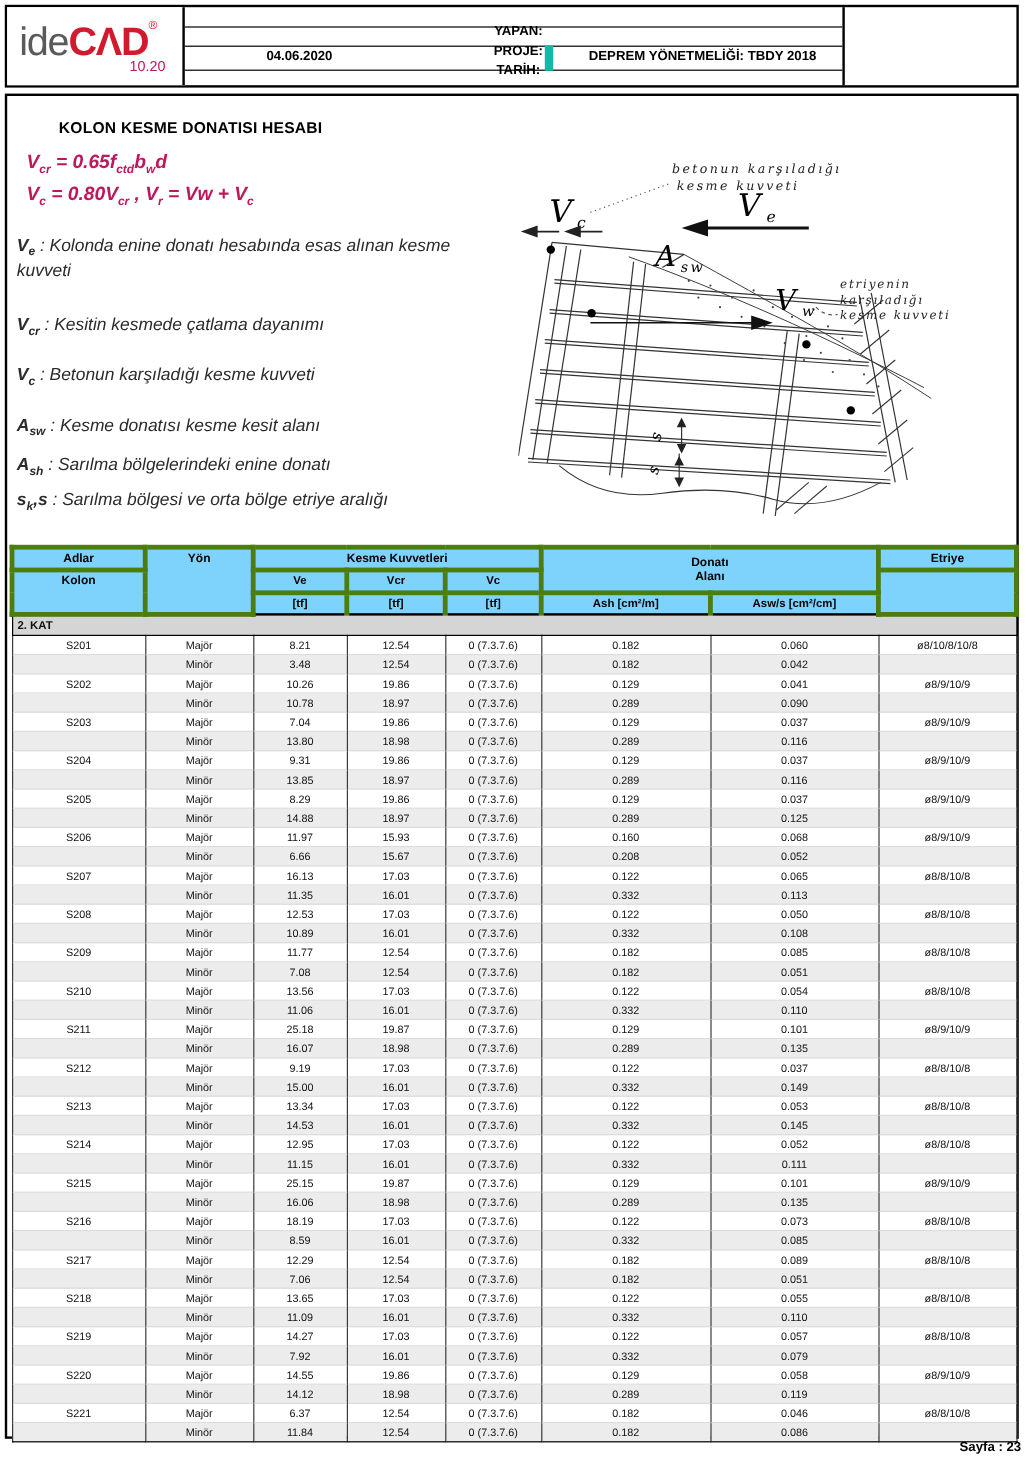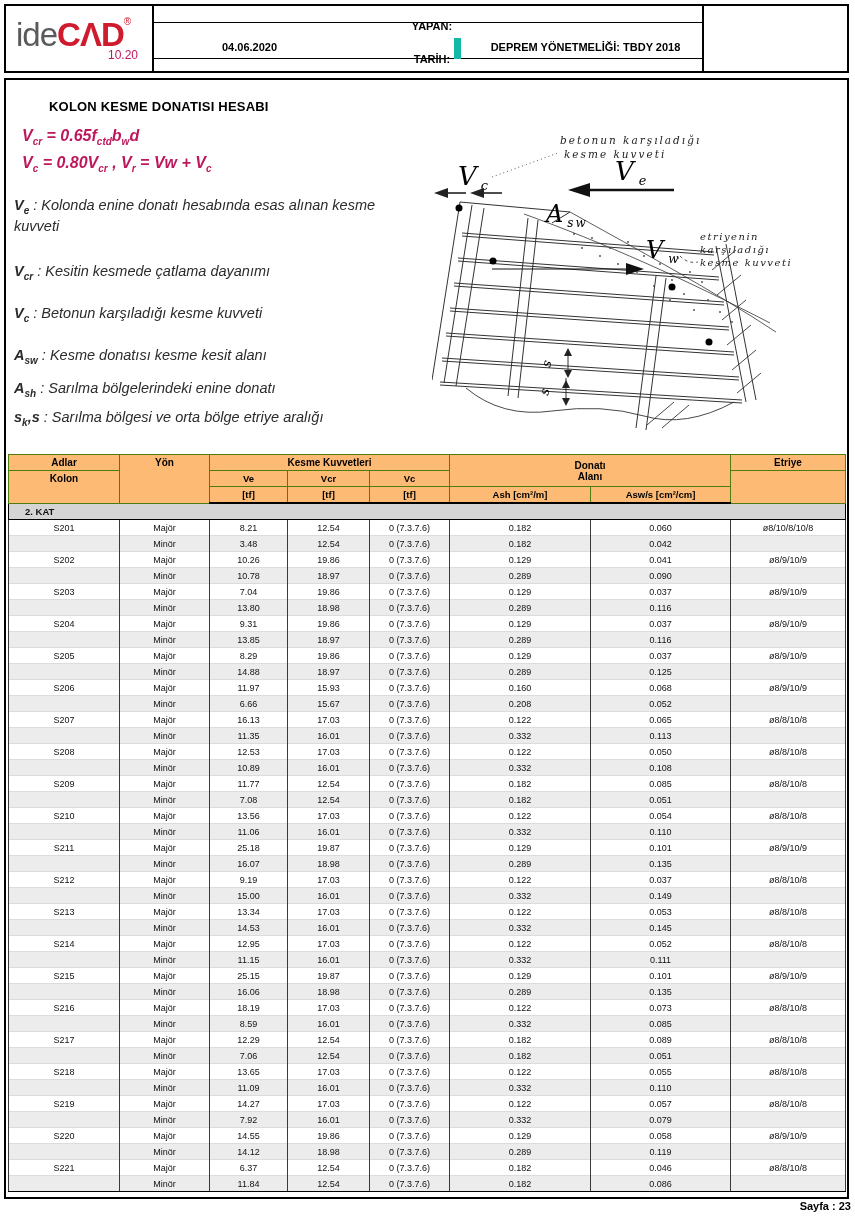--- a/index.html
+++ b/index.html
@@ -34,46 +34,47 @@
   .f1{top:47px;}
   .f2{top:74px;}
   .definition{position:absolute;left:8px;width:400px;font-size:14.5px;font-style:italic;color:#2b2b2b;line-height:1.25;}
   .definition .sym{font-weight:bold;}
   .definition .sym sub{font-size:10px;}
   .d0{top:116px;} .d1{top:182px;} .d2{top:224px;} .d3{top:266px;} .d4{top:299px;} .d5{top:328px;}
   .diagram{position:absolute;left:426px;top:50px;}
   
   .rebar-table{position:absolute;left:2px;top:374px;width:837px;border-collapse:collapse;table-layout:fixed;
                font-size:9px;}
-  .rebar-table th{background:#fdba74;border:1px solid #4d7c0f;font-size:10px;font-weight:bold;padding:0;height:15px;}
+  .rebar-table th{background:#7dd3fc;border:4px solid #4d7c0f;font-size:10px;font-weight:bold;padding:0;height:15px;}
   .rebar-table th.small{font-size:9.5px;}
   .rebar-table th.vtop{vertical-align:top;padding-top:2px;}
   .rebar-table thead tr.last th{border-bottom:2px solid #000;}
   .rebar-table td{border-left:1px solid #3a3a3a;border-right:1px solid #3a3a3a;border-top:1px solid #dcdcdc;
                   text-align:center;height:15px;padding:0;color:#111;}
   .rebar-table tr.section td{background:#d5d5d5;border:1px solid #000;text-align:left;font-weight:bold;
-                  font-size:9.5px;padding-left:16px;}
+                  font-size:9.5px;padding-left:4px;}
   .rebar-table tbody tr.minor td{background:#ececec;}
   .rebar-table tbody{border:1px solid #000;}
   .rebar-table tbody tr:last-child td{border-bottom:1px solid #000;}
   
   .page-num{position:absolute;right:4px;top:1200px;font-size:11px;font-weight:bold;}
   svg text{font-family:"DejaVu Serif","Liberation Serif",serif;}
   svg .lbl-small{font-family:"DejaVu Sans","Liberation Sans",sans-serif;}
 </style>
 </head>
 <body>
 
 <div class="hdr-box">
   <div class="logo-cell">
     <div class="logo"><span class="ide">ide</span><span class="cad">CΛD</span><span class="reg">®</span></div>
     <div class="logo-ver">10.20</div>
   </div>
   <div class="hdr-mid">
     <div class="hdr-row r1"><span>YAPAN:</span></div>
+    <div class="hdr-row r2"><span>PROJE:</span></div>
     <div class="hdr-row r3">
       <span>TARİH:</span>
       <span class="tarih-val">04.06.2020</span>
       <span class="deprem-cell">DEPREM YÖNETMELİĞİ: TBDY 2018</span>
     </div>
     <div class="hdr-row r4"></div>
   </div>
 </div>
 
 <div class="content-box">

